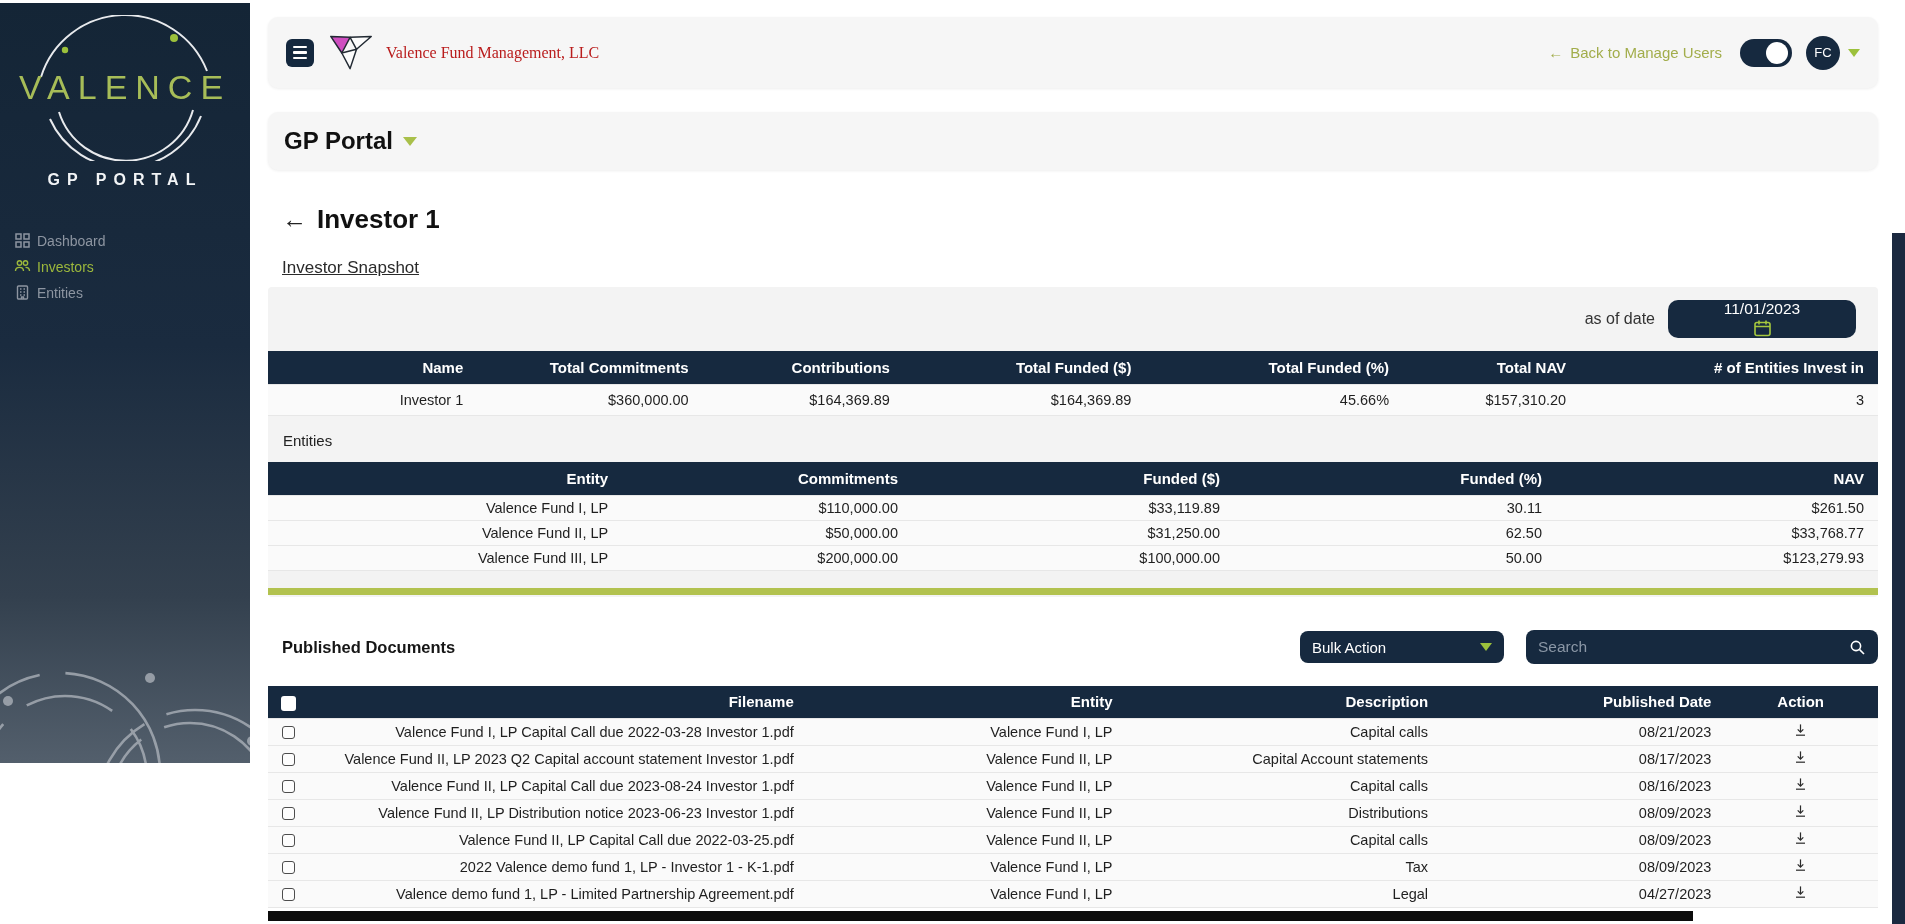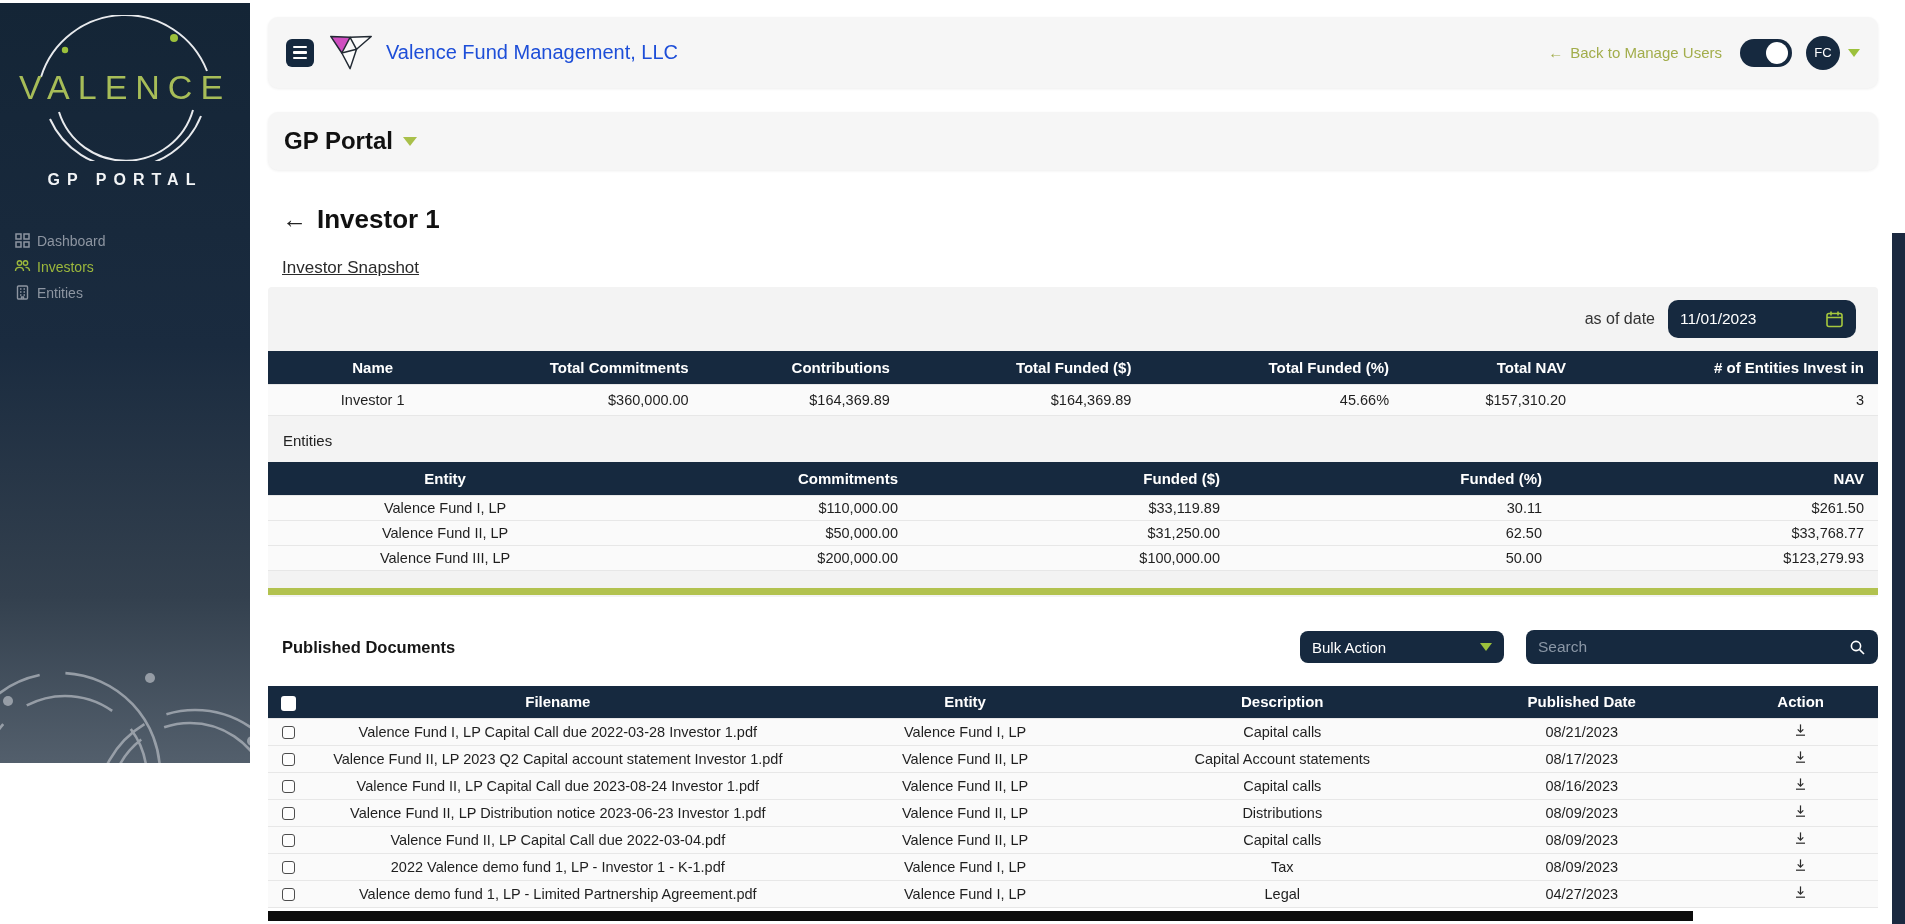--- a/index.html
+++ b/index.html
@@ -27,48 +27,48 @@
 
   
   .main { position:absolute; left:250px; top:0; right:0; bottom:0; background:#fff; }
   .content { padding:17px 27px 0 18px; }
   .card { background:#f6f6f6; border-radius:10px; box-shadow:0 1px 3px rgba(0,0,0,.07); }
 
   .topbar { height:71px; display:flex; align-items:center; padding:0 18px; }
   .hamburger { width:28px; height:28px; border-radius:6px; background:#14283e; display:flex; flex-direction:column; justify-content:center; align-items:center; gap:3px; cursor:pointer; }
   .hamburger i { display:block; width:14px; height:2.4px; background:#fff; border-radius:1px; }
   .brand-mark { margin-left:14px; }
-  .company-title { font-size:20px; color:#1d4ed8; margin-left:12px; }
+  .company-title { font-size:16px; color:#b91c1c; margin-left:12px;font-family:Liberation Serif, serif; }
   .topbar-spacer { flex:1; }
   .back-link { display:flex; align-items:center; gap:7px; color:#a2ad4b; font-size:15px; cursor:pointer; }
   .toggle { position:relative; width:52px; height:28px; border-radius:14px; background:#16293f; margin-left:18px; cursor:pointer; }
   .toggle .knob { position:absolute; top:3px; right:4px; width:22px; height:22px; border-radius:50%; background:#fff; }
   .avatar { width:34px; height:34px; border-radius:50%; background:#16293f; color:#fff; font-size:13px; display:flex; align-items:center; justify-content:center; margin-left:14px; cursor:pointer; }
   .caret { width:0; height:0; border-left:6px solid transparent; border-right:6px solid transparent; border-top:8px solid #9cc13c; margin-left:8px; cursor:pointer; }
 
   .gp-card { height:58px; display:flex; align-items:center; padding:0 16px; margin-top:24px; }
   .gp-title { font-size:24px; font-weight:bold; color:#111; }
   .gp-caret { width:0; height:0; border-left:7px solid transparent; border-right:7px solid transparent; border-top:9px solid #a9c04a; margin-left:10px; cursor:pointer; }
 
   .investor-head { display:flex; align-items:center; gap:10px; margin:34px 0 0 14px; }
   .back-arrow { font-size:25px; color:#222; cursor:pointer; line-height:1; }
   .investor-title { font-size:26px; font-weight:bold; color:#111; }
   .snapshot-label { font-size:17px; color:#2a2a2a; margin:23px 0 9px 14px;text-decoration:underline; }
 
   .panel { background:#f3f3f3; border-radius:4px; padding:13px 0 2px; }
   .asof-row { display:flex; justify-content:flex-end; align-items:center; gap:13px; padding-right:22px; }
   .asof-label { font-size:16px; color:#333; }
-  .date-input { width:188px; height:38px; background:#16293f; border-radius:10px; display:flex; align-items:center; justify-content:space-between; padding:0 12px; color:#fff; font-size:15.5px; cursor:pointer; }
+  .date-input { width:188px; height:38px; background:#16293f; border-radius:10px; display:flex; align-items:center; justify-content:space-between; padding:0 12px; color:#fff; font-size:15.5px; cursor:pointer;flex-direction:column; }
 
   table { width:100%; border-collapse:collapse; table-layout:fixed; }
   .tbl { margin-top:13px; }
   .tbl th { background:#16293f; color:#fff; font-size:15px; font-weight:bold; padding:8px 14px; white-space:nowrap; overflow:hidden; }
   .tbl td { background:#fafafa; font-size:14.5px; color:#1f1f1f; padding:7px 14px; border-top:1px solid #e7e7e7; border-bottom:1px solid #e7e7e7; white-space:nowrap; overflow:hidden; }
   .tbl-entities td { padding:4px 14px; }
-  .al { text-align:center; } .ar { text-align:right; } .ac { text-align:center; }
+  .al { text-align:right; } .ar { text-align:right; } .ac { text-align:center; }
   .green { color:#a7b65a; }
   .linkg { color:#a7b65a; cursor:pointer; }
   .entities-label { font-size:15px; color:#222; margin:16px 0 9px 15px; }
   .greenbar { height:7px; background:#b2c24f; margin-top:17px; cursor:pointer; }
 
   .docs-row { display:flex; align-items:center; margin-top:33px; }
   .docs-title { font-size:16.5px; font-weight:bold; color:#161616; margin-left:14px; }
   .docs-spacer { flex:1; }
   .bulk-btn { width:204px; height:32px; background:#16293f; border:none; border-radius:8px; color:#fff; font-size:15px; font-family:inherit; display:flex; align-items:center; justify-content:space-between; padding:0 12px; cursor:pointer; }
   .bulk-caret { width:0; height:0; border-left:6px solid transparent; border-right:6px solid transparent; border-top:8px solid #9cc13c; }
@@ -351,21 +351,21 @@
             <td class="al">Distributions</td>
             <td class="al">08/09/2023</td>
             <td class="ac"><span class="dl-btn"><svg width="15" height="15" viewBox="0 0 16 16" stroke="#2b2b2b" fill="none" stroke-width="1.3">
                   <path d="M8 1.5v8"></path>
                   <path d="M5 6.8 8 9.8 11 6.8"></path>
                   <path d="M3.2 13h9.6"></path>
                 </svg></span></td>
           </tr>
           <tr>
             <td class="ac"><span class="cb"></span></td>
-            <td class="al linkg">Valence Fund II, LP Capital Call due 2022-03-04.pdf</td>
+            <td class="al linkg">Valence Fund II, LP Capital Call due 2022-03-25.pdf</td>
             <td class="al">Valence Fund II, LP</td>
             <td class="al">Capital calls</td>
             <td class="al">08/09/2023</td>
             <td class="ac"><span class="dl-btn"><svg width="15" height="15" viewBox="0 0 16 16" stroke="#2b2b2b" fill="none" stroke-width="1.3">
                   <path d="M8 1.5v8"></path>
                   <path d="M5 6.8 8 9.8 11 6.8"></path>
                   <path d="M3.2 13h9.6"></path>
                 </svg></span></td>
           </tr>
           <tr>

